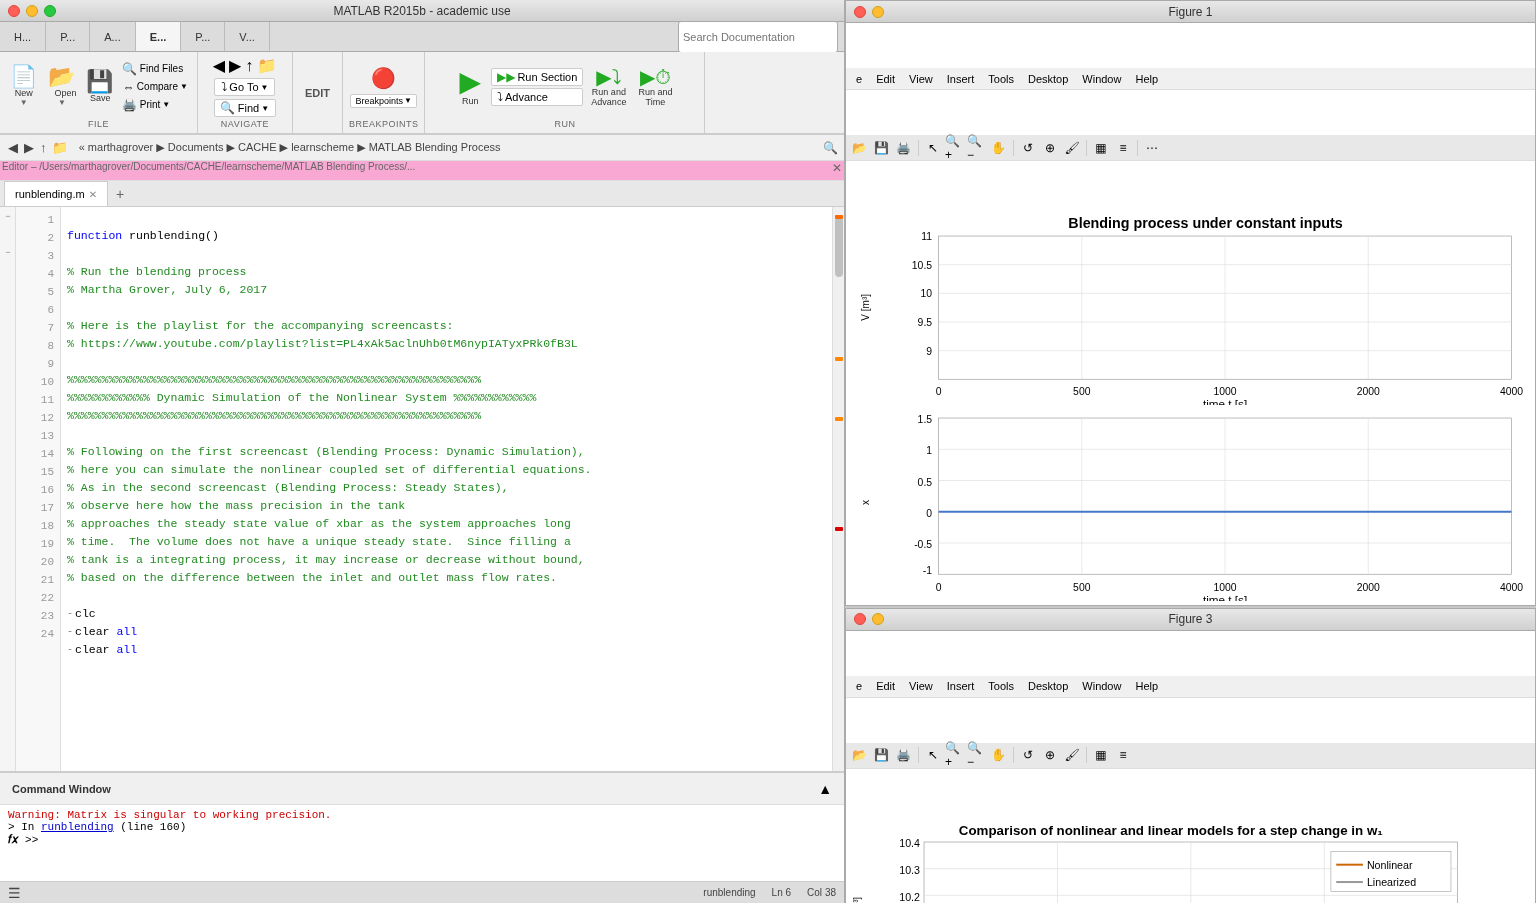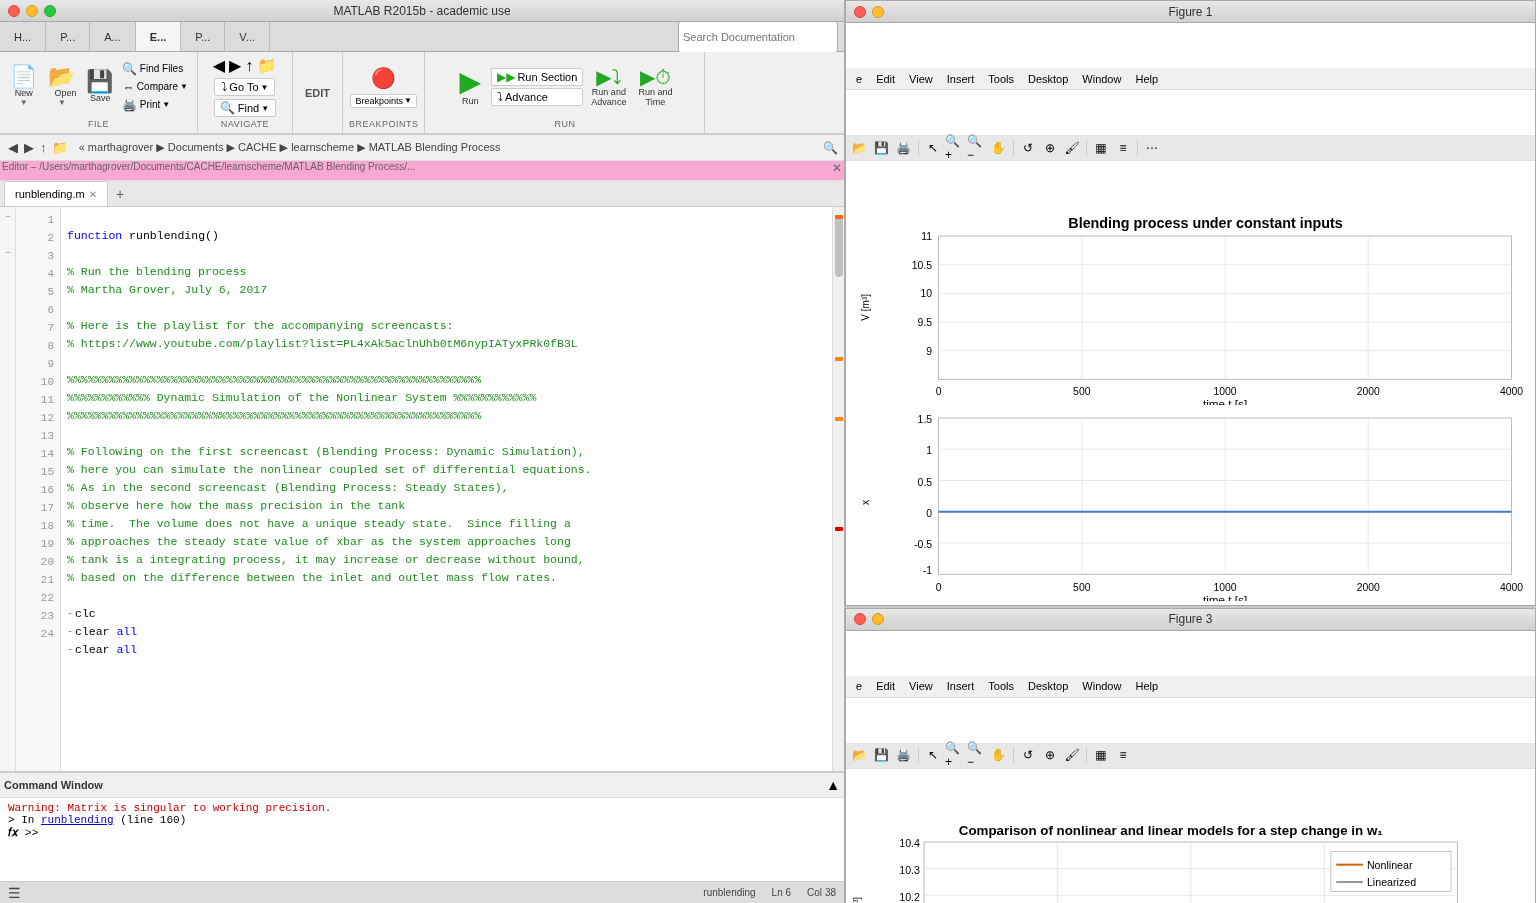--- a/index.html
+++ b/index.html
@@ -54,21 +54,21 @@
     .code-line .kw { color: #0000ff; }
     .code-line .cmt { color: #228b22; }
     .code-line .sect { color: #228b22; font-weight: normal; }
 
     .scrollbar-v { width: 12px; background: #f0f0f0; border-left: 1px solid #ddd; position: relative; }
     .scroll-thumb { width: 8px; height: 60px; background: #c0c0c0; border-radius: 4px; position: absolute; top: 10px; left: 2px; }
     .scroll-marker { width: 8px; height: 4px; background: #ff6b00; border-radius: 1px; position: absolute; left: 2px; }
 
     
     .bottom-panel { height: 110px; background: white; border-top: 2px solid #ccc; display: flex; flex-direction: column; }
-    .bottom-header { height: 25px; background: #f0f0f0; border-bottom: 1px solid #ddd; display: flex; align-items: center; padding: 0 4px; justify-content: space-between; }
+    .bottom-header { height: 32px; background: #f0f0f0; border-bottom: 1px solid #ddd; display: flex; align-items: center; padding: 0 12px; justify-content: space-between; }
     .bottom-title { font-size: 11px; font-weight: bold; color: #333; }
     .bottom-content { flex: 1; padding: 4px 8px; font-family: 'Courier New', monospace; font-size: 11px; overflow: hidden; }
     .warning-text { color: #c00; }
     .link-text { color: #0000cc; text-decoration: underline; cursor: pointer; }
 
     
     .status-bar { height: 22px; background: #ddd; border-top: 1px solid #ccc; display: flex; align-items: center; padding: 0 8px; font-size: 10px; color: #444; }
     .status-bar .status-right { margin-left: auto; display: flex; gap: 16px; }
 
     
@@ -320,22 +320,22 @@
         <div class="code-line"><span class="cmt">% https://www.youtube.com/playlist?list=PL4xAk5aclnUhb0tM6nypIATyxPRk0fB3L</span></div>
         <div class="code-line">&nbsp;</div>
         <div class="code-line"><span class="sect">%%%%%%%%%%%%%%%%%%%%%%%%%%%%%%%%%%%%%%%%%%%%%%%%%%%%%%%%%%%%</span></div>
         <div class="code-line"><span class="sect">%%%%%%%%%%%% Dynamic Simulation of the Nonlinear System %%%%%%%%%%%%</span></div>
         <div class="code-line"><span class="sect">%%%%%%%%%%%%%%%%%%%%%%%%%%%%%%%%%%%%%%%%%%%%%%%%%%%%%%%%%%%%</span></div>
         <div class="code-line">&nbsp;</div>
         <div class="code-line"><span class="cmt">% Following on the first screencast (Blending Process: Dynamic Simulation),</span></div>
         <div class="code-line"><span class="cmt">% here you can simulate the nonlinear coupled set of differential equations.</span></div>
         <div class="code-line"><span class="cmt">% As in the second screencast (Blending Process: Steady States),</span></div>
         <div class="code-line"><span class="cmt">% observe here how the mass precision in the tank</span></div>
+        <div class="code-line"><span class="cmt">% approaches the steady state value of xbar as the system approaches long</span></div>
         <div class="code-line"><span class="cmt">% time.  The volume does not have a unique steady state.  Since filling a</span></div>
-        <div class="code-line"><span class="cmt">% approaches the steady state value of xbar as the system approaches long</span></div>
         <div class="code-line"><span class="cmt">% tank is a integrating process, it may increase or decrease without bound,</span></div>
         <div class="code-line"><span class="cmt">% based on the difference between the inlet and outlet mass flow rates.</span></div>
         <div class="code-line">&nbsp;</div>
         <div class="code-line"><span style="color:#888; font-size:10px; margin-right:2px;">-</span><span>clc</span></div>
         <div class="code-line"><span style="color:#888; font-size:10px; margin-right:2px;">-</span><span>clear </span><span class="kw">all</span></div>
         <div class="code-line"><span style="color:#888; font-size:10px; margin-right:2px;">-</span><span>clear </span><span class="kw">all</span></div>
       </div>
 
       <div class="scrollbar-v">
         <div class="scroll-thumb"></div>

